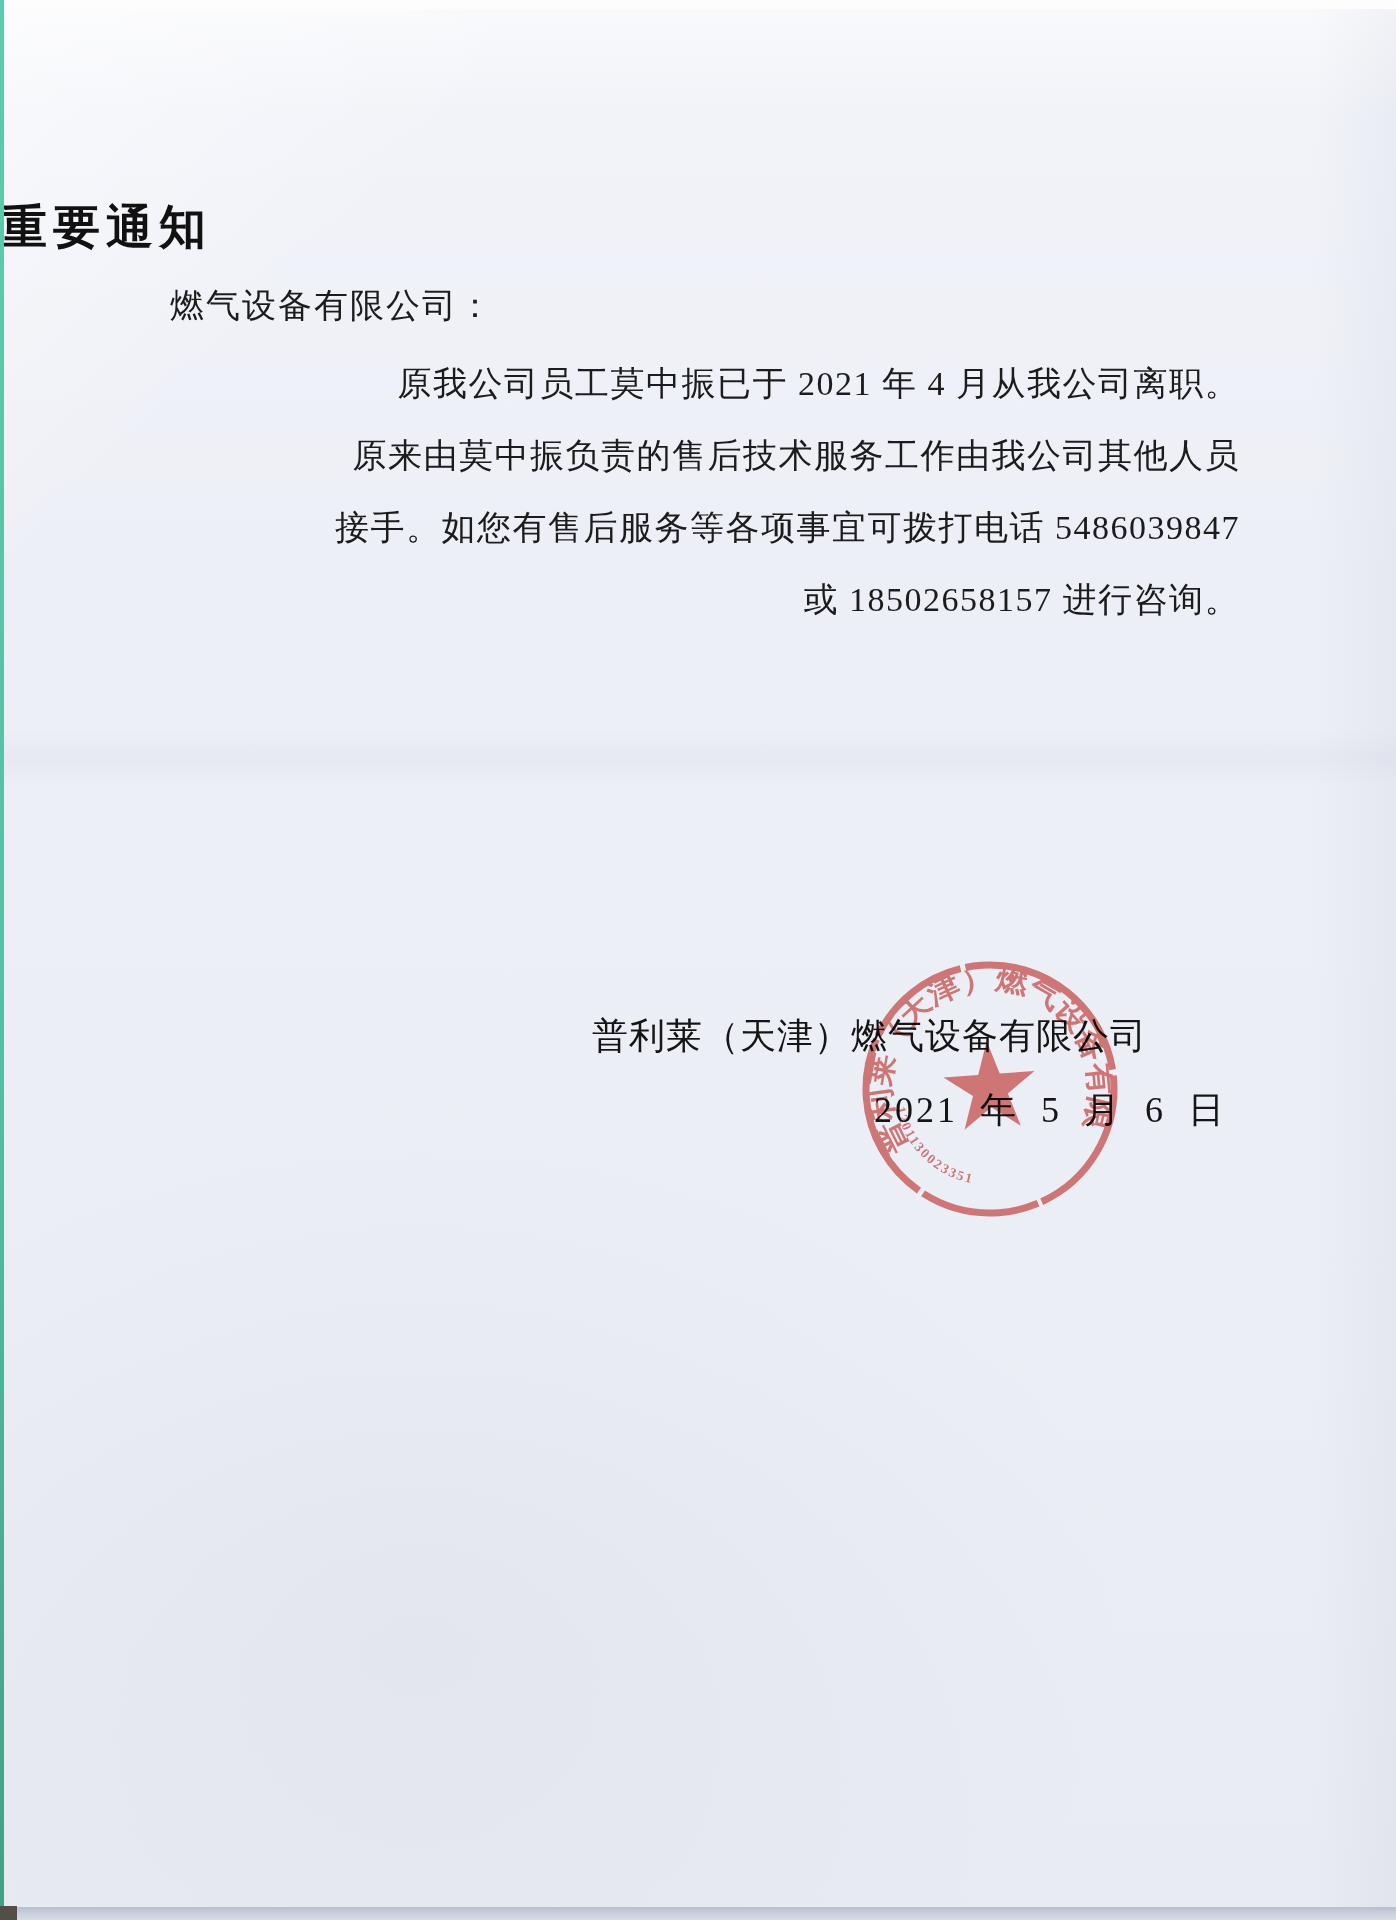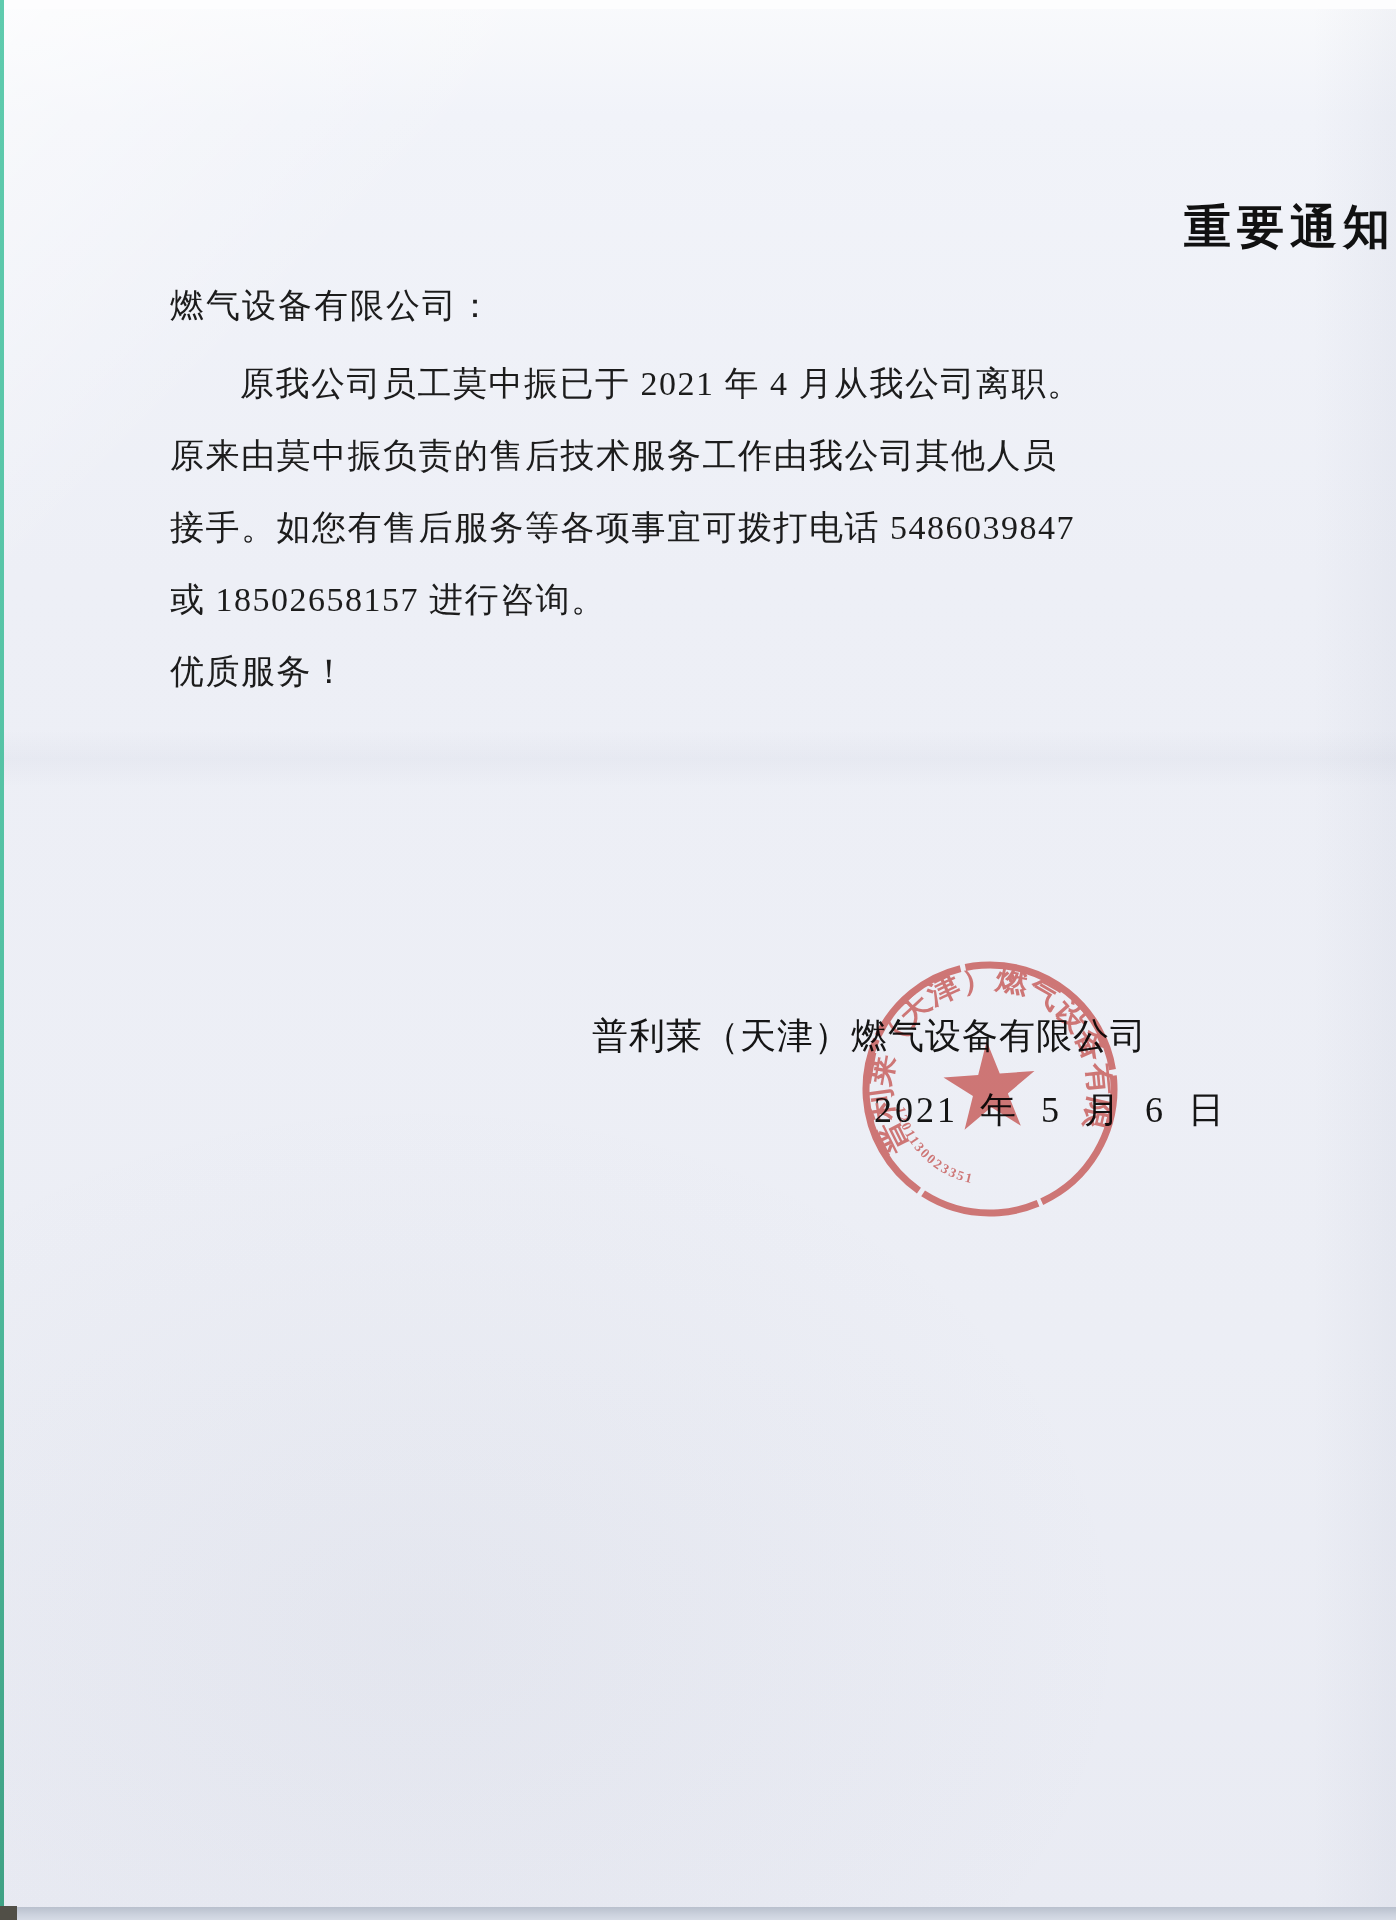--- a/index.html
+++ b/index.html
@@ -27,33 +27,33 @@
   
   .edge-top    { position: absolute; left: 0; top: 0; width: 100%; height: 9px; background: #fdfdfe; }
   .edge-left   { position: absolute; left: 0; top: 0; width: 4px; height: 100%;
                  background: linear-gradient(180deg, #5fcbae 0%, #52c0a2 55%, #3fa184 100%); }
   .edge-bottom { position: absolute; left: 0; bottom: 0; width: 100%; height: 13px;
                  background: linear-gradient(180deg, #b9c0cd 0%, #ccd2de 60%, #d6dbe6 100%); }
   .corner-block{ position: absolute; left: 0; bottom: 0; width: 17px; height: 14px; background: #514f47; }
 
   .doc-title {
     position: absolute; left: 0; top: 196px; width: 100%;
-    text-align: right;
+    text-align: left;
     font-size: 47px; font-weight: 700; color: #111;
     letter-spacing: 6px;
   }
   .salutation {
     position: absolute; left: 170px; top: 283px;
     font-size: 34px; color: #1c1c1c; letter-spacing: 2px;
   }
   .body-lines {
     position: absolute; left: 170px; top: 348px; width: 1070px;
     font-size: 34px; color: #1c1c1c; letter-spacing: 1.5px;
   }
-  .body-line { height: 72px; line-height: 72px; white-space: nowrap; }
+  .body-line { height: 72px; line-height: 72px; white-space: nowrap; text-align: right; }
   .body-line.indent { text-indent: 70px; }
 
   .sig-company {
     position: absolute; left: 592px; top: 1012px;
     font-size: 36px; color: #151515; letter-spacing: 1px; white-space: nowrap;
     z-index: 2;
   }
   .sig-date {
     position: absolute; left: 842px; top: 1086px;
     font-size: 36px; color: #151515; letter-spacing: 3px; word-spacing: 10px; white-space: nowrap;
@@ -76,21 +76,20 @@
 
   <div class="doc-title">重要通知</div>
 
   <div class="salutation">燃气设备有限公司：</div>
 
   <div class="body-lines">
       <div class="body-line indent">原我公司员工莫中振已于 2021 年 4 月从我公司离职。</div>
       <div class="body-line">原来由莫中振负责的售后技术服务工作由我公司其他人员</div>
       <div class="body-line">接手。如您有售后服务等各项事宜可拨打电话 5486039847</div>
       <div class="body-line">或 18502658157 进行咨询。</div>
-      <div class="body-line">优质服务！</div>
     </div>
 
   <div class="sig-company">普利莱（天津）燃气设备有限公司</div>
   <div class="sig-date">2021 年 5 月 6 日</div>
 
   <svg class="stamp" viewBox="0 0 260 260" xmlns="http://www.w3.org/2000/svg">
 
     <circle cx="130" cy="130" r="124" fill="none" stroke-width="7" stroke-dasharray="150 4 120 5 170 4 110 5 200 6" stroke="#d7615d"></circle>
 
     <path id="seal-name-arc" d="M 48.1,187.4 A 100,100 0 1 1 211.9,187.4" fill="none"></path>

